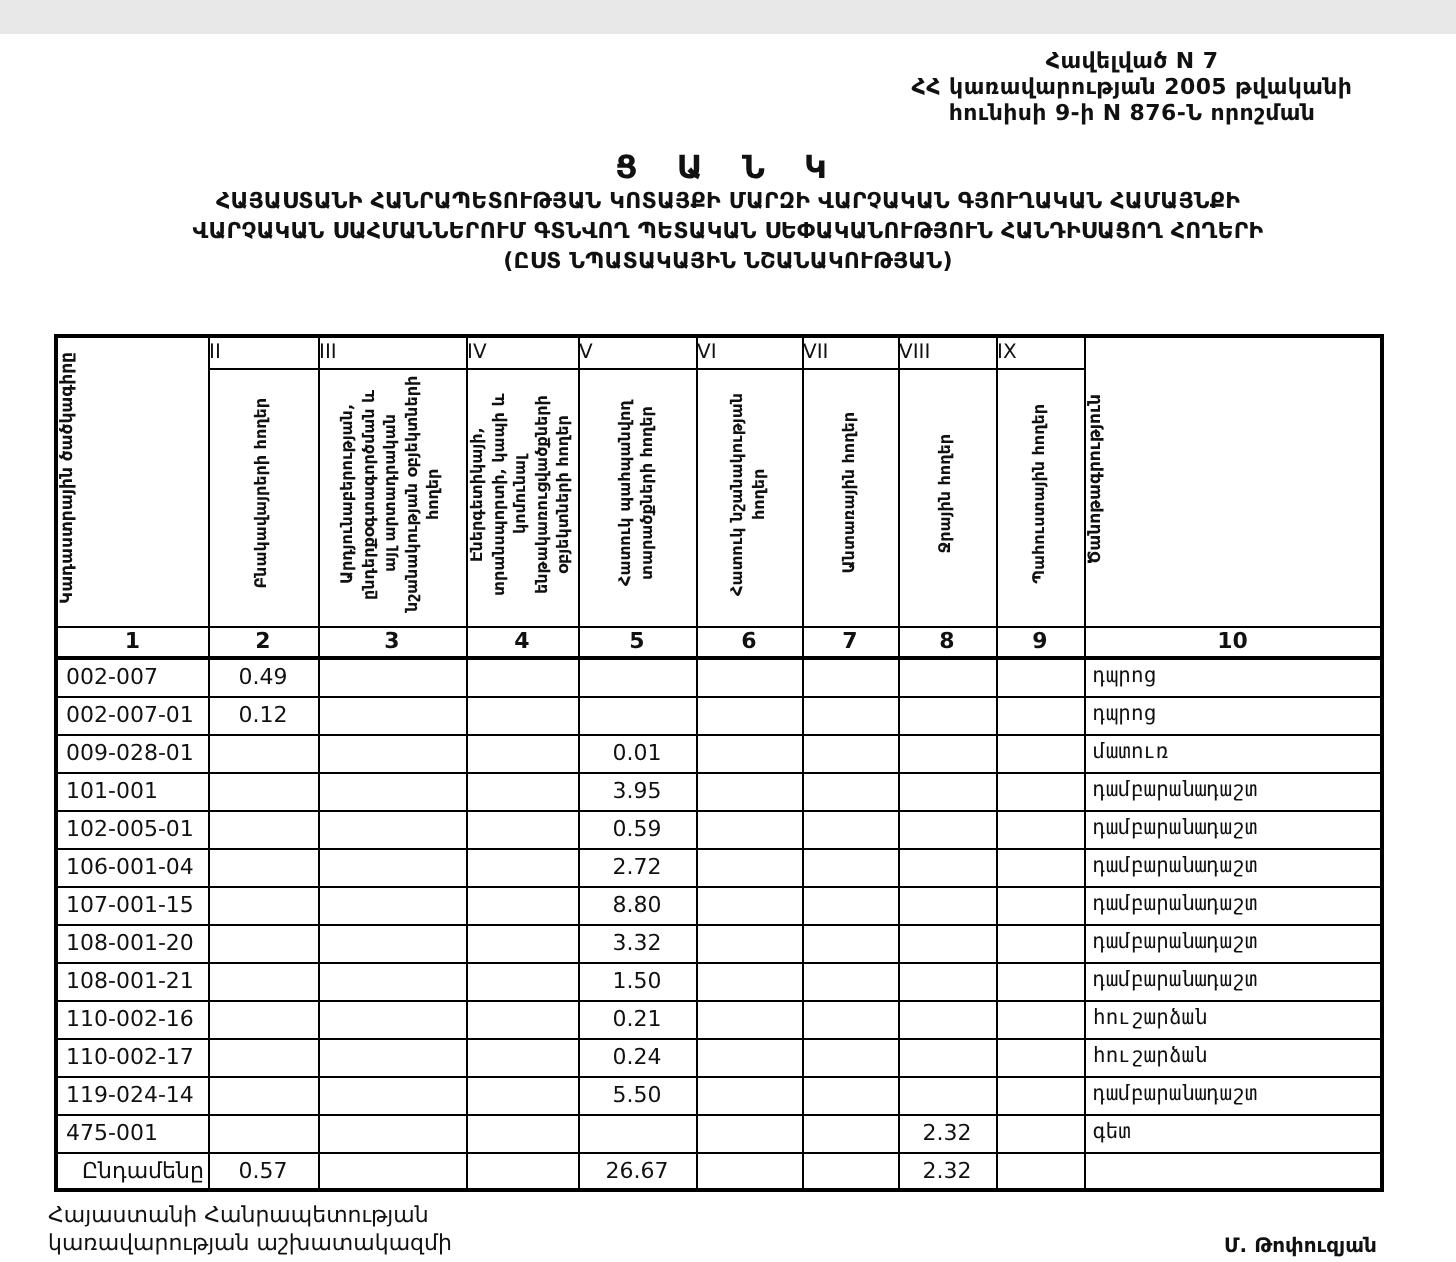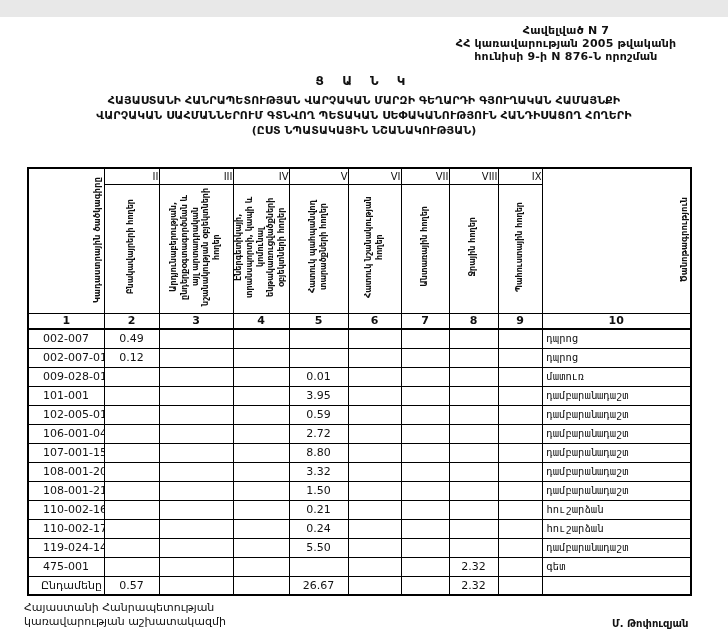--- a/index.html
+++ b/index.html
@@ -26,21 +26,21 @@
     line-height: 13px;
     letter-spacing: 0.2px;
   }
   
   .doc-type {
     position: absolute;
     top: 57px;
     left: 0;
     width: 100%;
     text-align: center;
-    font-size: 12px;
+    font-size: 16px;
     font-weight: bold;
     letter-spacing: 7px;
   }
   .main-title {
     position: absolute;
     top: 76px;
     left: 4px;
     width: 720px;
     text-align: center;
     font-size: 11px;
@@ -59,21 +59,21 @@
   }
   table.land th, table.land td {
     border: 1px solid #000;
     overflow: hidden;
   }
   table.land { border: 2px solid #000; }
   tr.numeral-row th {
     height: 16px;
     font-size: 10px;
     font-weight: normal;
-    text-align: right;
+    text-align: left;
   }
   tr.vertical-row th { height: 126px; }
   th.vcell {
     vertical-align: middle;
     text-align: center;
     padding: 2px 0;
   }
   .vtext {
     display: inline-block;
     writing-mode: vertical-rl;
@@ -91,21 +91,21 @@
     font-weight: bold;
     text-align: center;
     border-bottom: 2px solid #000;
   }
   tbody td {
     height: 19px;
     font-size: 11px;
     padding: 0 2px;
     white-space: nowrap;
   }
-  tbody td.code { text-align: left; padding-left: 14px; }
+  tbody td.code { text-align: left; padding-left: 4px; }
   tbody td.num  { text-align: center; }
   tbody td.note { text-align: left; padding-left: 4px; font-size: 10.5px; font-family: Liberation Mono, monospace; }
   tbody tr.total-row td { border-top: 1.5px solid #000; }
   tbody tr.total-row td.code { padding-left: 12px; }
   
   .footer-left {
     position: absolute;
     top: 584px;
     left: 24px;
     font-size: 11px;
@@ -127,21 +127,21 @@
 
   <div class="annex">
     <div>Հավելված N 7</div>
     <div>ՀՀ կառավարության 2005 թվականի</div>
     <div>հունիսի 9-ի N 876-Ն որոշման</div>
   </div>
 
   <div class="doc-type">Ց Ա Ն Կ</div>
 
   <div class="main-title">
-    <div>ՀԱՅԱՍՏԱՆԻ ՀԱՆՐԱՊԵՏՈՒԹՅԱՆ ՎԱՐՉԱԿԱՆ ՄԱՐԶԻ ԳԵՂԱՐԴԻ ԳՅՈՒՂԱԿԱՆ ՀԱՄԱՅՆՔԻ</div>
+    <div>ՀԱՅԱՍՏԱՆԻ ՀԱՆՐԱՊԵՏՈՒԹՅԱՆ ԿՈՏԱՅՔԻ ՄԱՐԶԻ ՎԱՐՉԱԿԱՆ ԳՅՈՒՂԱԿԱՆ ՀԱՄԱՅՆՔԻ</div>
     <div>ՎԱՐՉԱԿԱՆ ՍԱՀՄԱՆՆԵՐՈՒՄ ԳՏՆՎՈՂ ՊԵՏԱԿԱՆ ՍԵՓԱԿԱՆՈՒԹՅՈՒՆ ՀԱՆԴԻՍԱՑՈՂ ՀՈՂԵՐԻ</div>
     <div>(ԸՍՏ ՆՊԱՏԱԿԱՅԻՆ ՆՇԱՆԱԿՈՒԹՅԱՆ)</div>
   </div>
 
   <table class="land">
     <colgroup>
       <col style="width:76px">
         <col style="width:55px">
         <col style="width:74px">
       <col style="width:56px">

